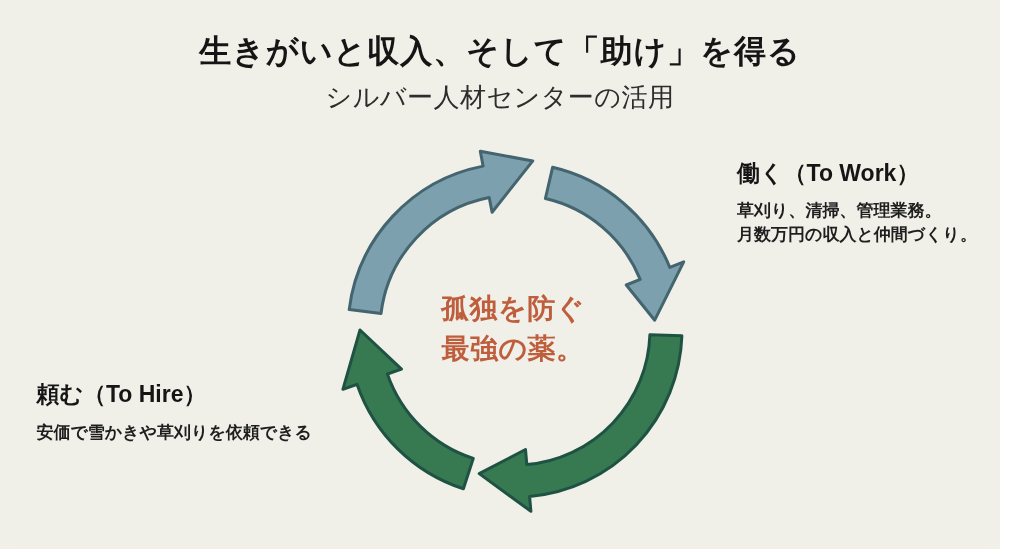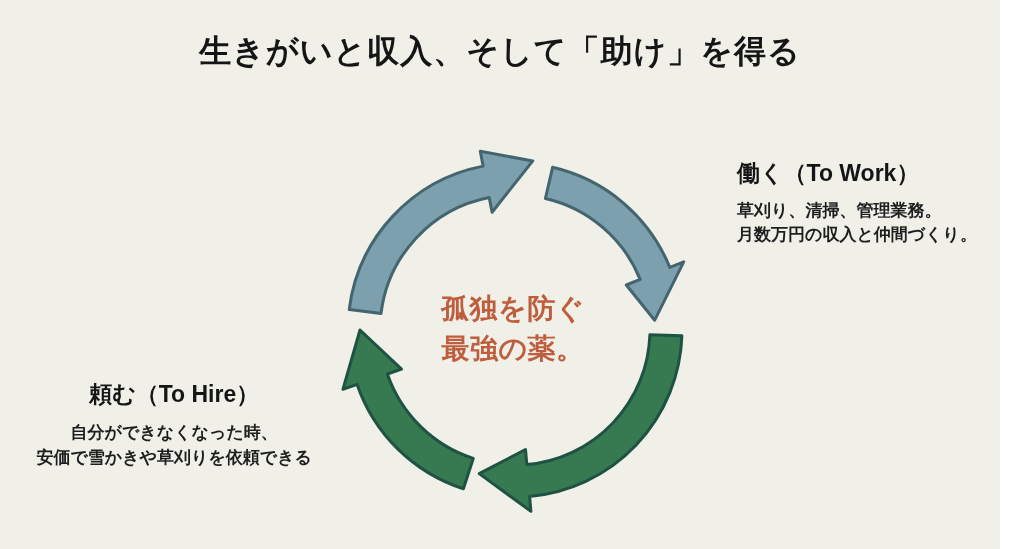--- a/index.html
+++ b/index.html
@@ -35,39 +35,40 @@
   .center-msg{
     position:absolute; left:513px; top:329px;
     transform:translate(-50%,-50%);
     text-align:center; white-space:nowrap;
     font-size:28px; line-height:40px; font-weight:800;
     letter-spacing:0.5px;
     color:var(--center-c,#BE5E3C);
   }
   .block{ position:absolute; white-space:nowrap; }
   .block-work{ left:692px; top:157px; text-align:left;margin-left:45px; }
-  .block-hire{ right:688px; top:378px; text-align:center; }
+  .block-hire{ right:688px; top:378px; text-align:left; }
   .blk-head{
     font-size:23px; line-height:32px; font-weight:800;
     margin-bottom:10px;
     color:var(--head-c,#151515);
   }
   .blk-line{
     font-size:17px; font-weight:600;
     color:var(--body-c,#1E1E1E);
   }
   .block-work .blk-line{ line-height:24px; }
   .block-hire .blk-line{ line-height:25px; }
 </style>
 </head>
 <body>
 
 <div class="slide" style="--bg: #F0F0E9; --bg-edge: #FBFBF8; --title-c: #151515; --subtitle-c: #2D2D2D; --head-c: #151515; --body-c: #1E1E1E; --center-c: #BE5E3C;">
 
   <h1 class="title">生きがいと収入、そして「助け」を得る</h1>
+  <div class="subtitle">シルバー人材センターの活用</div>
 
   <svg class="cycle-svg" viewBox="0 0 1024 549" aria-hidden="true">
     <path d="M 349.2 309.6 A 167 167 0 0 1 483.1 166.1 L 480.3 151.3 L 532.8 160.9 L 492.1 212.2 L 489.2 197.5 A 135 135 0 0 0 381.0 313.5 Z" fill="#7CA0AD" stroke="#44656F" stroke-width="3" stroke-linejoin="round"></path>
     <path d="M 552.6 167.3 A 167 167 0 0 1 669.8 267.4 L 683.7 261.8 L 654.7 320.2 L 626.3 285.0 L 640.2 279.4 A 135 135 0 0 0 545.4 198.5 Z" fill="#7CA0AD" stroke="#44656F" stroke-width="3" stroke-linejoin="round"></path>
     <path d="M 681.9 335.8 A 167 167 0 0 1 529.6 496.4 L 530.9 511.3 L 479.2 473.6 L 525.5 449.5 L 526.8 464.5 A 135 135 0 0 0 649.9 334.7 Z" fill="#377A52" stroke="#1F5243" stroke-width="3" stroke-linejoin="round"></path>
     <path d="M 463.4 488.8 A 167 167 0 0 1 357.1 384.4 L 342.9 389.3 L 360.0 330.0 L 401.5 369.1 L 387.4 374.0 A 135 135 0 0 0 473.3 458.4 Z" fill="#377A52" stroke="#1F5243" stroke-width="3" stroke-linejoin="round"></path>
   </svg>
 
   <div class="center-msg">
     <div>孤独を防ぐ</div>
@@ -75,17 +76,16 @@
   </div>
 
   <div class="block block-work">
     <div class="blk-head">働く（To Work）</div>
     <div class="blk-line">草刈り、清掃、管理業務。</div>
     <div class="blk-line">月数万円の収入と仲間づくり。</div>
   </div>
 
   <div class="block block-hire">
     <div class="blk-head">頼む（To Hire）</div>
-    <div class="blk-line">自分ができなくなった時、</div>
     <div class="blk-line">安価で雪かきや草刈りを依頼できる</div>
   </div>
 
 </div>
 
 </body></html>

